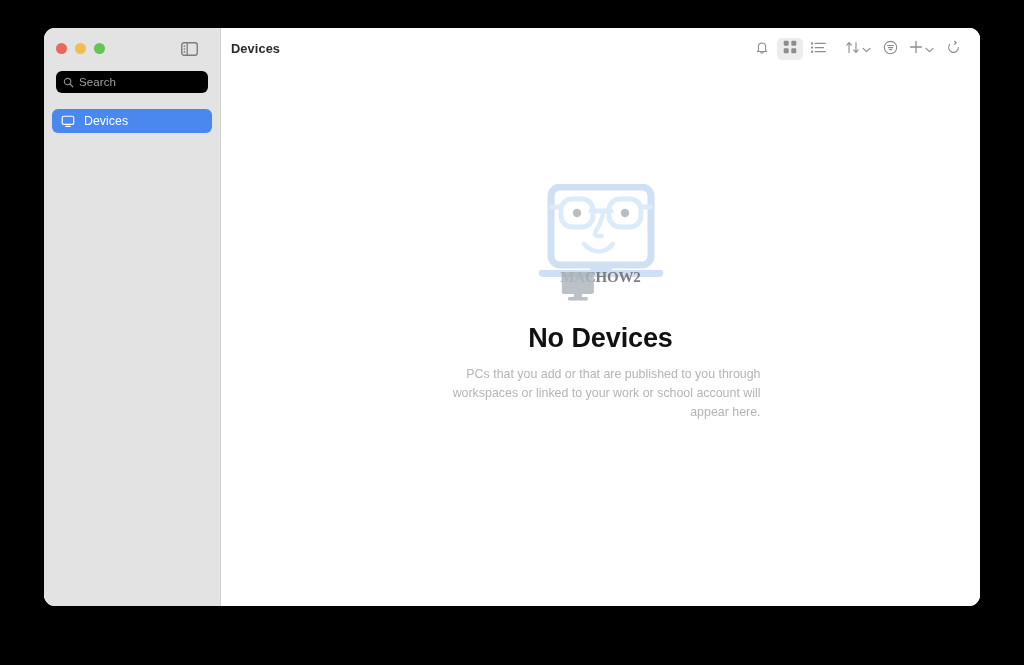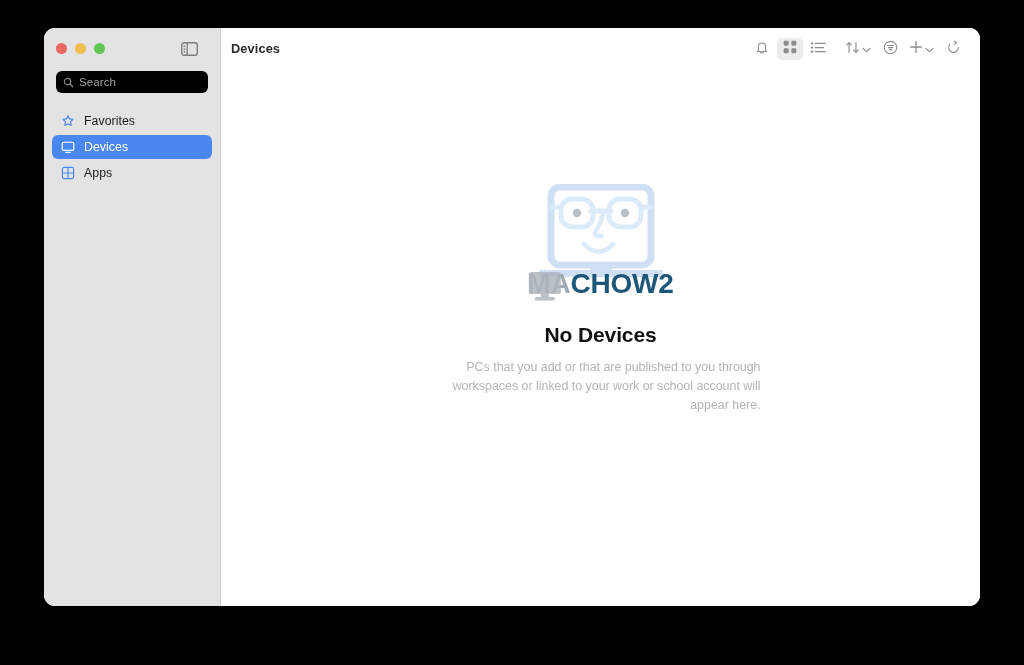--- a/index.html
+++ b/index.html
@@ -169,37 +169,38 @@
     position: absolute;
     left: 50%;
     transform: translateX(-50%);
     top: 86px;
     display: flex;
     align-items: center;
     gap: 0px;
     opacity: 0.92;
   }
   .wm-text {
-    font-size: 28px;
+    font-size: 15px;
     font-weight: 700;
     letter-spacing: -0.2px;
     line-height: 1;
+    font-family: Liberation Serif, serif;
   }
   .wm-ma   { color: #9aa3ad; }
-  .wm-rest { color: #0c4a6e; }
+  .wm-rest { color: #737373; }
   .wm-logo {
     position: absolute;
     left: 0px;
     top: 1px;
     opacity: 0.85;
   }
 
   .empty-title {
     margin-top: 27px;
-    font-size: 21px;
+    font-size: 27px;
     font-weight: 700;
     color: #111113;
     letter-spacing: -0.1px;
   }
   .empty-desc {
     margin-top: 11px;
     width: 320px;
     text-align: right;
     font-size: 12.4px;
     line-height: 1.52;
@@ -237,49 +238,31 @@
             <circle cx="5" cy="5" r="3.5" stroke="#8a8a8a" stroke-width="1.3"></circle>
             <line x1="7.7" y1="7.7" x2="10.6" y2="10.6" stroke="#8a8a8a" stroke-width="1.4" stroke-linecap="round"></line>
           </svg>
         </span>
         <span class="search-placeholder">Search</span>
       </div>
     </div>
 
     <div class="nav-list">
 
-      <div class="nav-item">
-        <span class="n-icon">
-          <svg width="14" height="14" viewBox="0 0 16 16" fill="none">
-            <path d="M8 1.9l1.75 3.7 4 .55-2.9 2.85.7 4.05L8 11.15 4.45 13.05l.7-4.05L2.25 6.15l4-.55z" stroke="#4a88f0" stroke-width="1.25" stroke-linejoin="round"></path>
-          </svg>
-        </span>
-        <span class="nav-label">Favorites</span>
-      </div>
 
       <div class="nav-item selected">
         <span class="n-icon">
           <svg width="14" height="14" viewBox="0 0 16 16" fill="none">
             <rect x="1.4" y="2.6" width="13.2" height="9.2" rx="1.6" stroke="#ffffff" stroke-width="1.3"></rect>
             <line x1="5.4" y1="14.2" x2="10.6" y2="14.2" stroke="#ffffff" stroke-width="1.3" stroke-linecap="round"></line>
           </svg>
         </span>
         <span class="nav-label">Devices</span>
       </div>
 
-      <div class="nav-item">
-        <span class="n-icon">
-          <svg width="14" height="14" viewBox="0 0 16 16" fill="none">
-            <rect x="1.6" y="1.6" width="12.8" height="12.8" rx="2" stroke="#4a88f0" stroke-width="1.3"></rect>
-            <line x1="8" y1="1.8" x2="8" y2="14.2" stroke="#4a88f0" stroke-width="1.3"></line>
-            <line x1="1.8" y1="8" x2="14.2" y2="8" stroke="#4a88f0" stroke-width="1.3"></line>
-          </svg>
-        </span>
-        <span class="nav-label">Apps</span>
-      </div>
 
     </div>
   </div>
 
   <div id="content">
 
     <div id="toolbar">
       <span class="toolbar-title">Devices</span>
 
       <div class="toolbar-actions">

